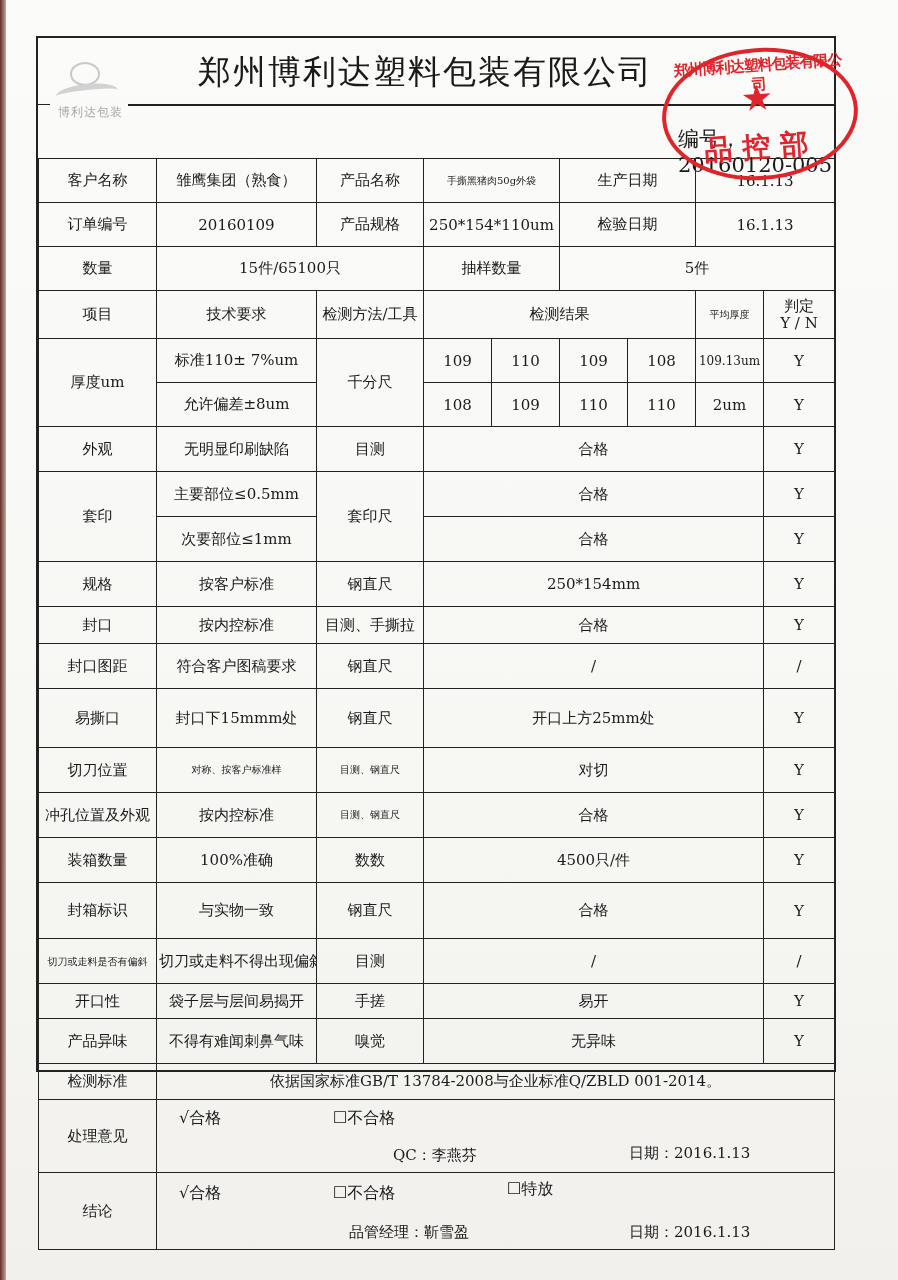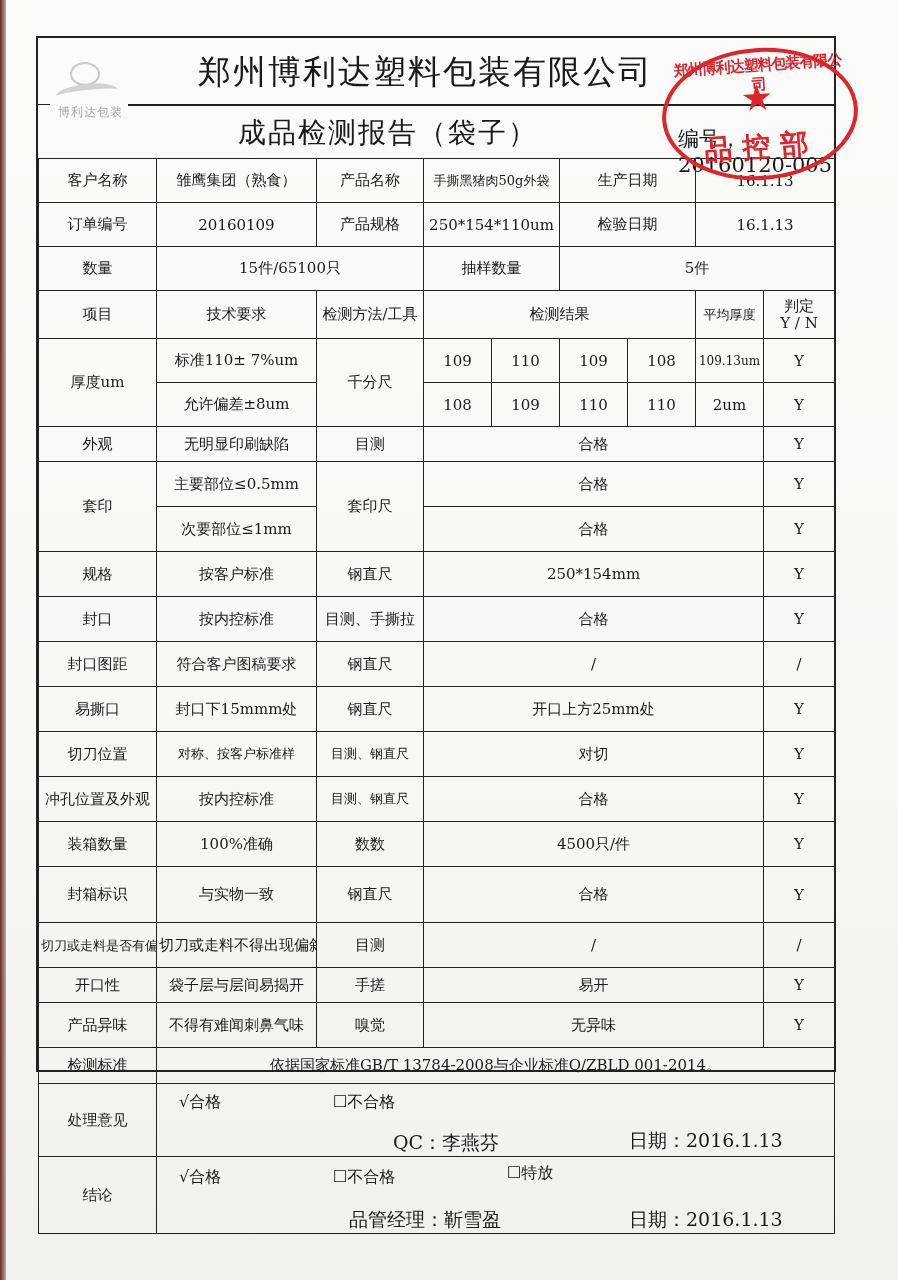--- a/index.html
+++ b/index.html
@@ -68,24 +68,24 @@
     position:absolute; left:0; top:120px;
     width:796px; border-collapse:collapse; table-layout:fixed;
     font-size:15px;
   }
   table.grid td {
     border:1.5px solid #222; text-align:center; vertical-align:middle;
     padding:0 2px; overflow:hidden; white-space:nowrap;
   }
   td.l { text-align:left; padding-left:4px;margin-top:35px; }
   td.wrap { white-space:normal; line-height:17px; }
-  .small { font-size:13px; }
+  .small { font-size:10px; }
   .tiny { font-size:12px; }
   .opt { position:absolute; top:8px; font-size:16px; font-family:"DejaVu Sans",sans-serif; }
-  .sig { position:absolute; font-size:19px; }
+  .sig { position:absolute; font-size:15px; }
   .stamp {
     position:absolute; left:662px; top:48px; width:196px; height:132px;
     border:4px solid #e0242c; border-radius:50%;
     color:#e0242c; pointer-events:none;
     box-sizing:border-box;
     transform:rotate(-4deg);
   }
   .stamp .arc {
     position:absolute; left:10px; top:4px; width:170px; text-align:center;
     font-size:15px; font-weight:bold; letter-spacing:-1px;
@@ -108,21 +108,20 @@
 <div class="sheet">
   <div class="header">
     <div class="logo">
       <div class="ring"></div>
       <div class="swoosh"></div>
       <div class="lname">博利达包装</div>
     </div>
     <div class="company">郑州博利达塑料包装有限公司</div>
     <div class="hline"></div>
     <div class="hline2"></div>
-    <div class="subtitle">成品检测报告（袋子）</div>
     <div class="serial">
       <span>编号</span>，<span>20160120-005</span>
     </div>
   </div>
 
   <table class="grid">
     <colgroup>
       <col style="width:118px">
       <col style="width:160px">
       <col style="width:107px">
@@ -184,21 +183,21 @@
     <tr style="height:44px">
       <td class="l">允许偏差±8um</td>
       <td>108</td>
       <td>109</td>
       <td>110</td>
       <td>110</td>
       <td>2um</td>
       <td>Y</td>
     </tr>
 
-    <tr style="height:35px">
+    <tr style="height:45px">
       <td>外观</td>
       <td>无明显印刷缺陷</td>
       <td>目测</td>
       <td colspan="5">合格</td>
       <td>Y</td>
     </tr>
 
     <tr style="height:45px">
       <td rowspan="2">套印</td>
       <td class="l">主要部位≤0.5mm</td>
@@ -212,35 +211,35 @@
       <td>Y</td>
     </tr>
 
     <tr style="height:45px">
       <td>规格</td>
       <td>按客户标准</td>
       <td>钢直尺</td>
       <td colspan="5">250*154mm</td>
       <td>Y</td>
     </tr>
-    <tr style="height:45px">
+    <tr style="height:37px">
       <td>封口</td>
       <td>按内控标准</td>
       <td>目测、手撕拉</td>
       <td colspan="5">合格</td>
       <td>Y</td>
     </tr>
     <tr style="height:45px">
       <td>封口图距</td>
       <td>符合客户图稿要求</td>
       <td>钢直尺</td>
       <td colspan="5">/</td>
       <td>/</td>
     </tr>
-    <tr style="height:45px">
+    <tr style="height:59px">
       <td>易撕口</td>
       <td>封口下15mmm处</td>
       <td>钢直尺</td>
       <td colspan="5">开口上方25mm处</td>
       <td>Y</td>
     </tr>
     <tr style="height:45px">
       <td>切刀位置</td>
       <td class="small">对称、按客户标准样</td>
       <td class="small">目测、钢直尺</td>

